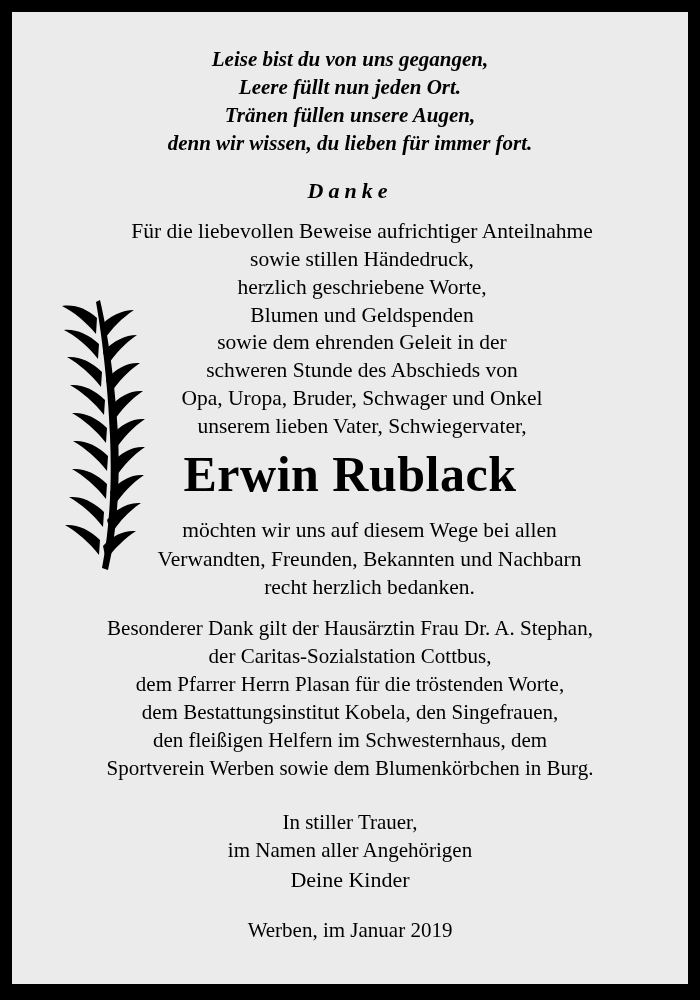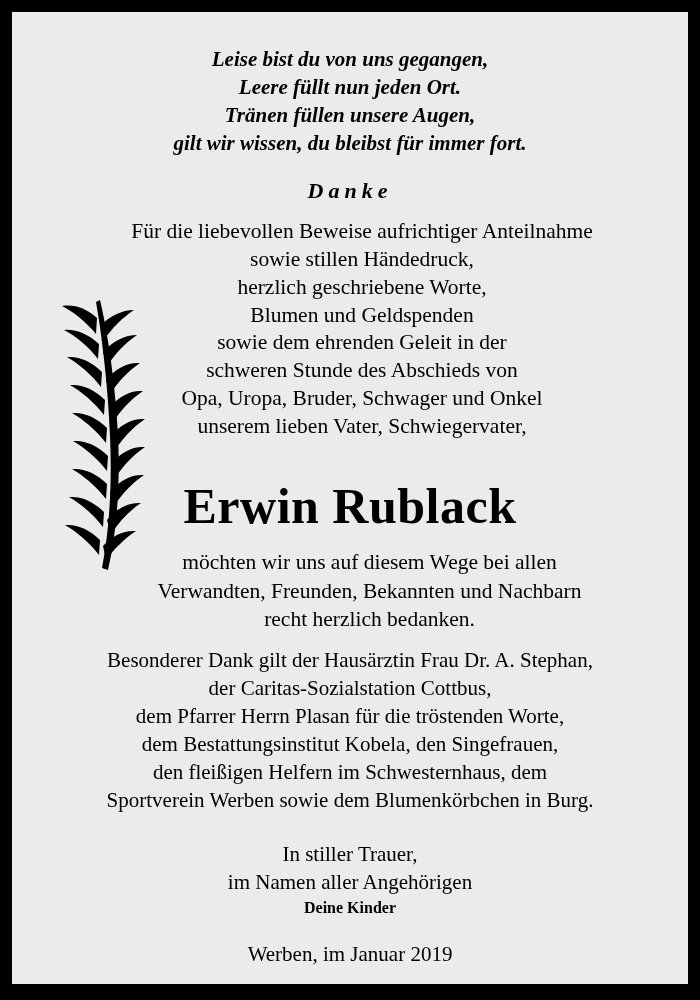--- a/index.html
+++ b/index.html
@@ -50,21 +50,21 @@
   .thanks-block {
     margin-top: 14px;
     font-size: 21.5px;
     line-height: 1.30;
     padding-left: 24px;
   }
   .thanks-block div {
     white-space: nowrap;
   }
   .name {
-    margin-top: 38px;
+    margin-top: 6px;
     margin-bottom: 12px;
     font-weight: bold;
     font-size: 50px;
     letter-spacing: 0.5px;
     line-height: 1.1;
   }
   .mid-block {
     margin-top: 14px;
     font-size: 21.5px;
     line-height: 1.32;
@@ -80,22 +80,22 @@
   }
   .special-block div {
     white-space: nowrap;
   }
   .closing {
     margin-top: 26px;
     font-size: 21px;
     line-height: 1.33;
   }
   .closing .children {
-    font-weight: bold;
-    font-size: 16px;
+    font-weight: normal;
+    font-size: 22px;
   }
   .place-date {
     margin-top: 24px;
     font-size: 21px;
   }
   .palm {
     position: absolute;
     left: 38px;
     top: 250px;
     width: 110px;
@@ -129,21 +129,21 @@
         <path d="M57 224 C67 212, 79 206, 91 207 C79 215, 69 226, 61 238 Z"></path>
         <path d="M50 244 C39 233, 27 228, 15 229 C27 236, 39 246, 49 259 Z"></path>
         <path d="M53 250 C63 239, 74 234, 86 235 C74 243, 64 253, 56 264 Z"></path>
       </g>
     </svg>
 
     <div class="poem">
       <div>Leise bist du von uns gegangen,</div>
       <div>Leere füllt nun jeden Ort.</div>
       <div>Tränen füllen unsere Augen,</div>
-      <div>gilt wir wissen, du bleibst für immer fort.</div>
+      <div>denn wir wissen, du lieben für immer fort.</div>
     </div>
 
     <div class="danke">Danke</div>
 
     <div class="thanks-block">
       <div>Für die liebevollen Beweise aufrichtiger Anteilnahme</div>
       <div>sowie stillen Händedruck,</div>
       <div>herzlich geschriebene Worte,</div>
       <div>Blumen und Geldspenden</div>
       <div>sowie dem ehrenden Geleit in der</div>

